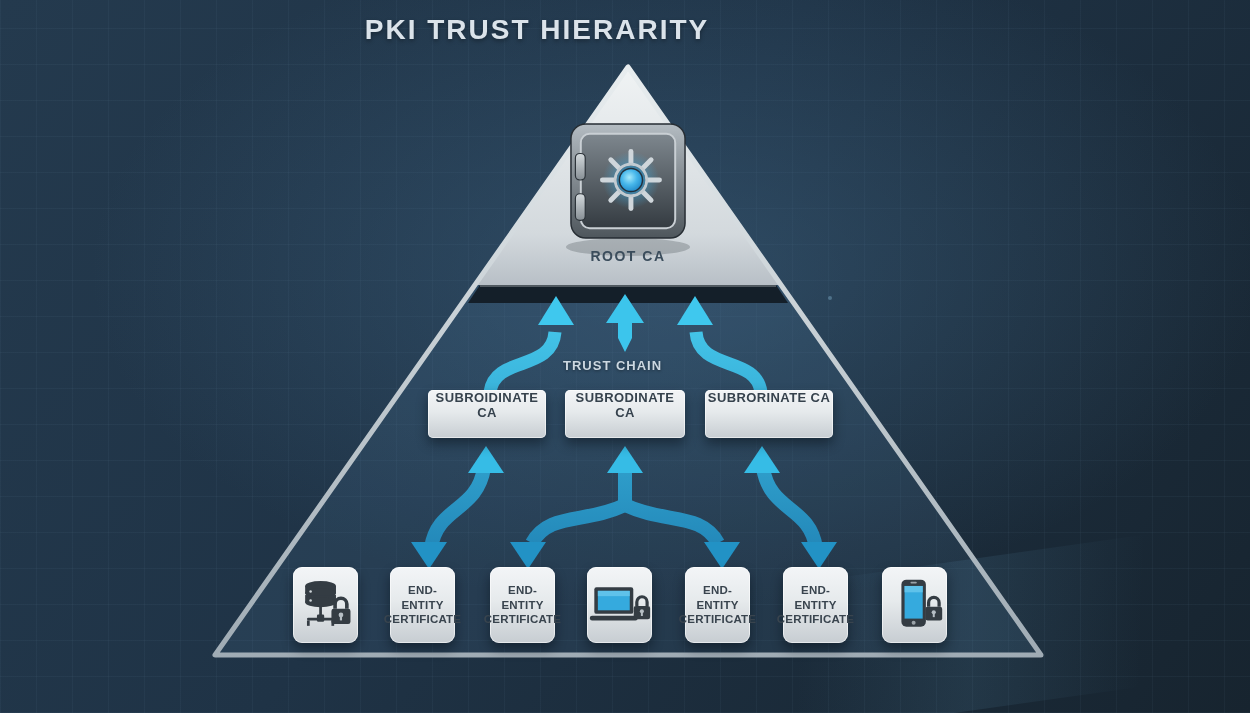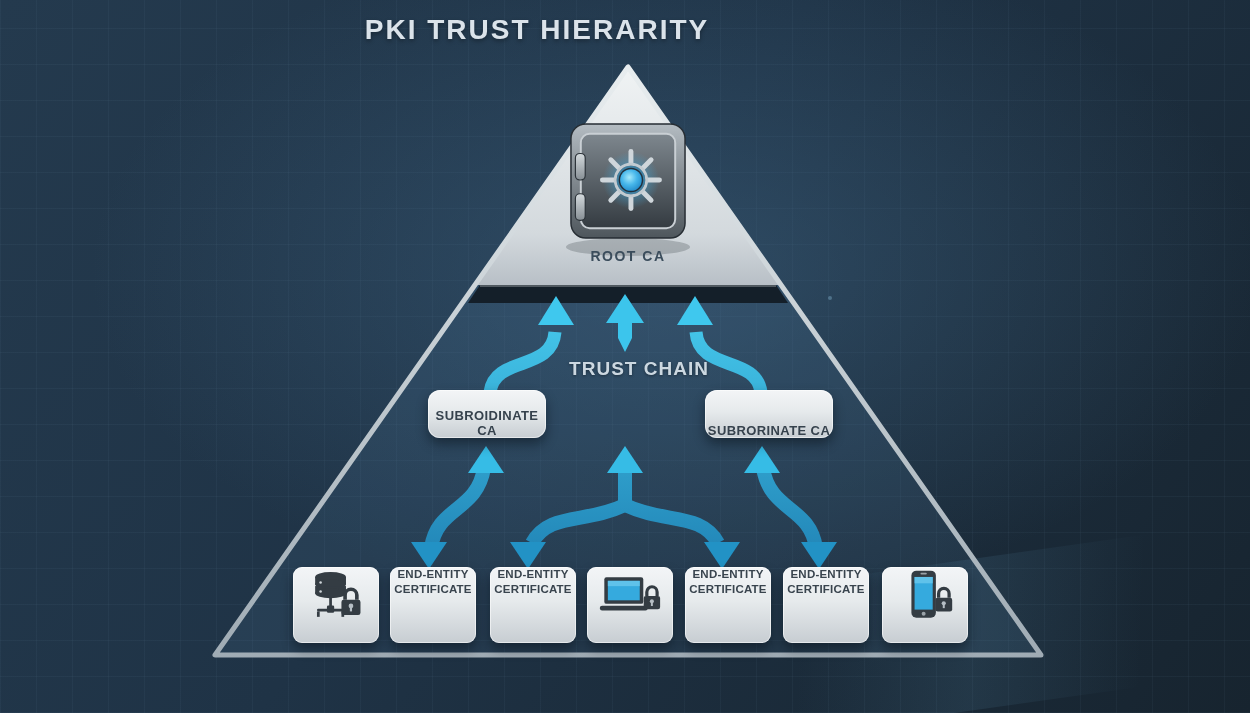--- a/index.html
+++ b/index.html
@@ -30,37 +30,37 @@
   .title{
     position:absolute;top:14px;left:0;width:1074px;text-align:center;
     font-size:28px;font-weight:bold;letter-spacing:2px;color:#dbe3ea;
     text-shadow:0 2px 4px rgba(0,0,0,0.35);
   }
   .root-label{
     position:absolute;top:248px;left:528px;width:200px;text-align:center;
     font-size:14px;font-weight:bold;letter-spacing:1.5px;color:#3b4d5c;
   }
   .trust-chain-label{
-    position:absolute;top:358px;left:563px;width:152px;text-align:center;
-    font-size:19px;font-weight:bold;letter-spacing:1px;color:#ccd8e1;
+    position:absolute;top:358px;left:563px;width:152px;text-align:left;
+    font-size:13px;font-weight:bold;letter-spacing:1px;color:#ccd8e1;
     text-shadow:0 1px 3px rgba(0,0,0,0.4);
   }
   .silver{
     background:linear-gradient(180deg,#f3f5f7 0%,#e6eaec 45%,#c7cdd2 100%);
     box-shadow:0 6px 12px rgba(4,11,18,0.45), inset 0 0 0 1px rgba(255,255,255,0.55);
   }
   .subca{
-    position:absolute;top:390px;height:48px;border-radius:12px;
-    display:flex;align-items:flex-end;justify-content:center;
+    position:absolute;top:390px;height:48px;border-radius:5px;
+    display:flex;align-items:flex-start;justify-content:center;
     font-size:13px;font-weight:bold;letter-spacing:0.4px;color:#36424d;
     text-align:center;
   }
   .slot{
-    position:absolute;top:567px;width:86px;height:76px;border-radius:9px;
-    display:flex;flex-direction:column;align-items:center;
+    position:absolute;top:567px;width:65px;height:76px;border-radius:9px;
+    display:flex;flex-direction:column;align-items:center;justify-content:center;
   }
   .cert-line{font-size:11.5px;font-weight:bold;color:#39444e;line-height:1.3;letter-spacing:0.2px;text-align:center;}
   .vault-wrap{position:absolute;left:569px;top:121px;width:118px;height:120px;}
 </style>
 </head>
 <body>
 
 <div id="stage">
 
   <div class="streak"></div>
@@ -171,20 +171,23 @@
     </svg>
   </div>
 
   <div class="root-label">ROOT CA</div>
 
   <div class="trust-chain-label">TRUST CHAIN</div>
 
   <div class="subca silver" style="left:428px;width:118px;">
     <span>SUBROIDINATE CA</span>
   </div>
+  <div class="subca silver" style="left:565px;width:120px;">
+    <span>SUBRODINATE CA</span>
+  </div>
   <div class="subca silver" style="left:705px;width:128px;">
     <span>SUBRORINATE CA</span>
   </div>
 
   <div class="slot silver" style="left:293px;">
     <svg width="58" height="58" viewBox="0 0 64 64" fill="#343c43">
       <ellipse cx="26" cy="11" rx="17" ry="5.5"></ellipse>
       <rect x="9" y="11" width="34" height="8"></rect>
       <ellipse cx="26" cy="19" rx="17" ry="5.5"></ellipse>
       <rect x="9" y="21" width="34" height="8"></rect>

